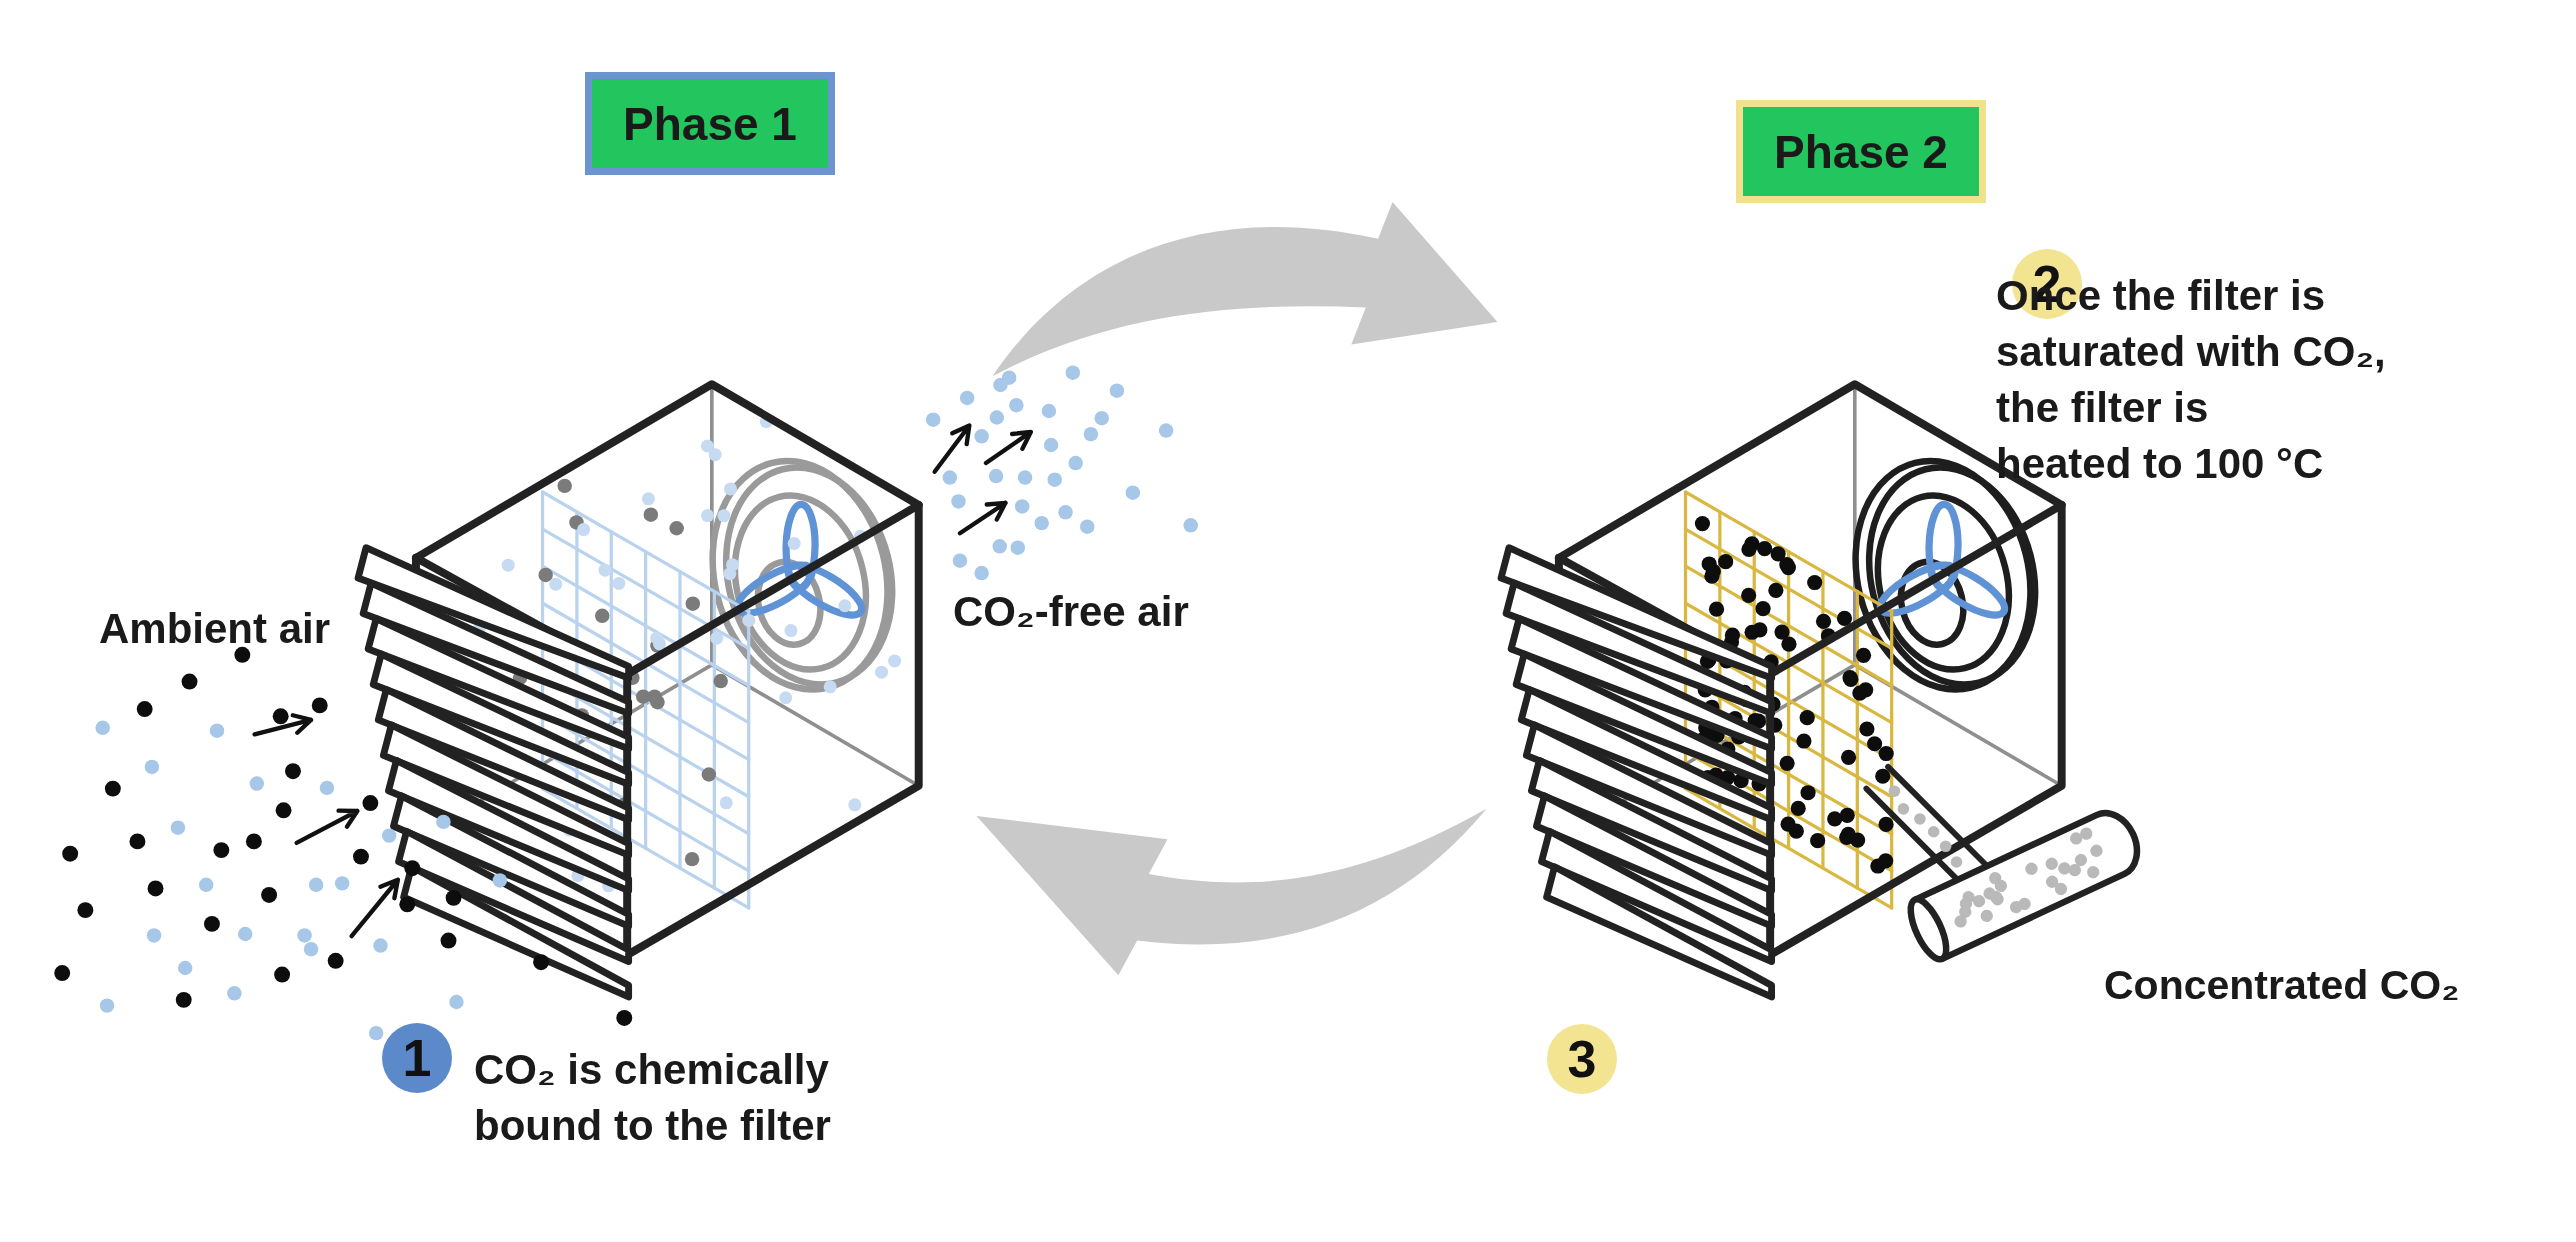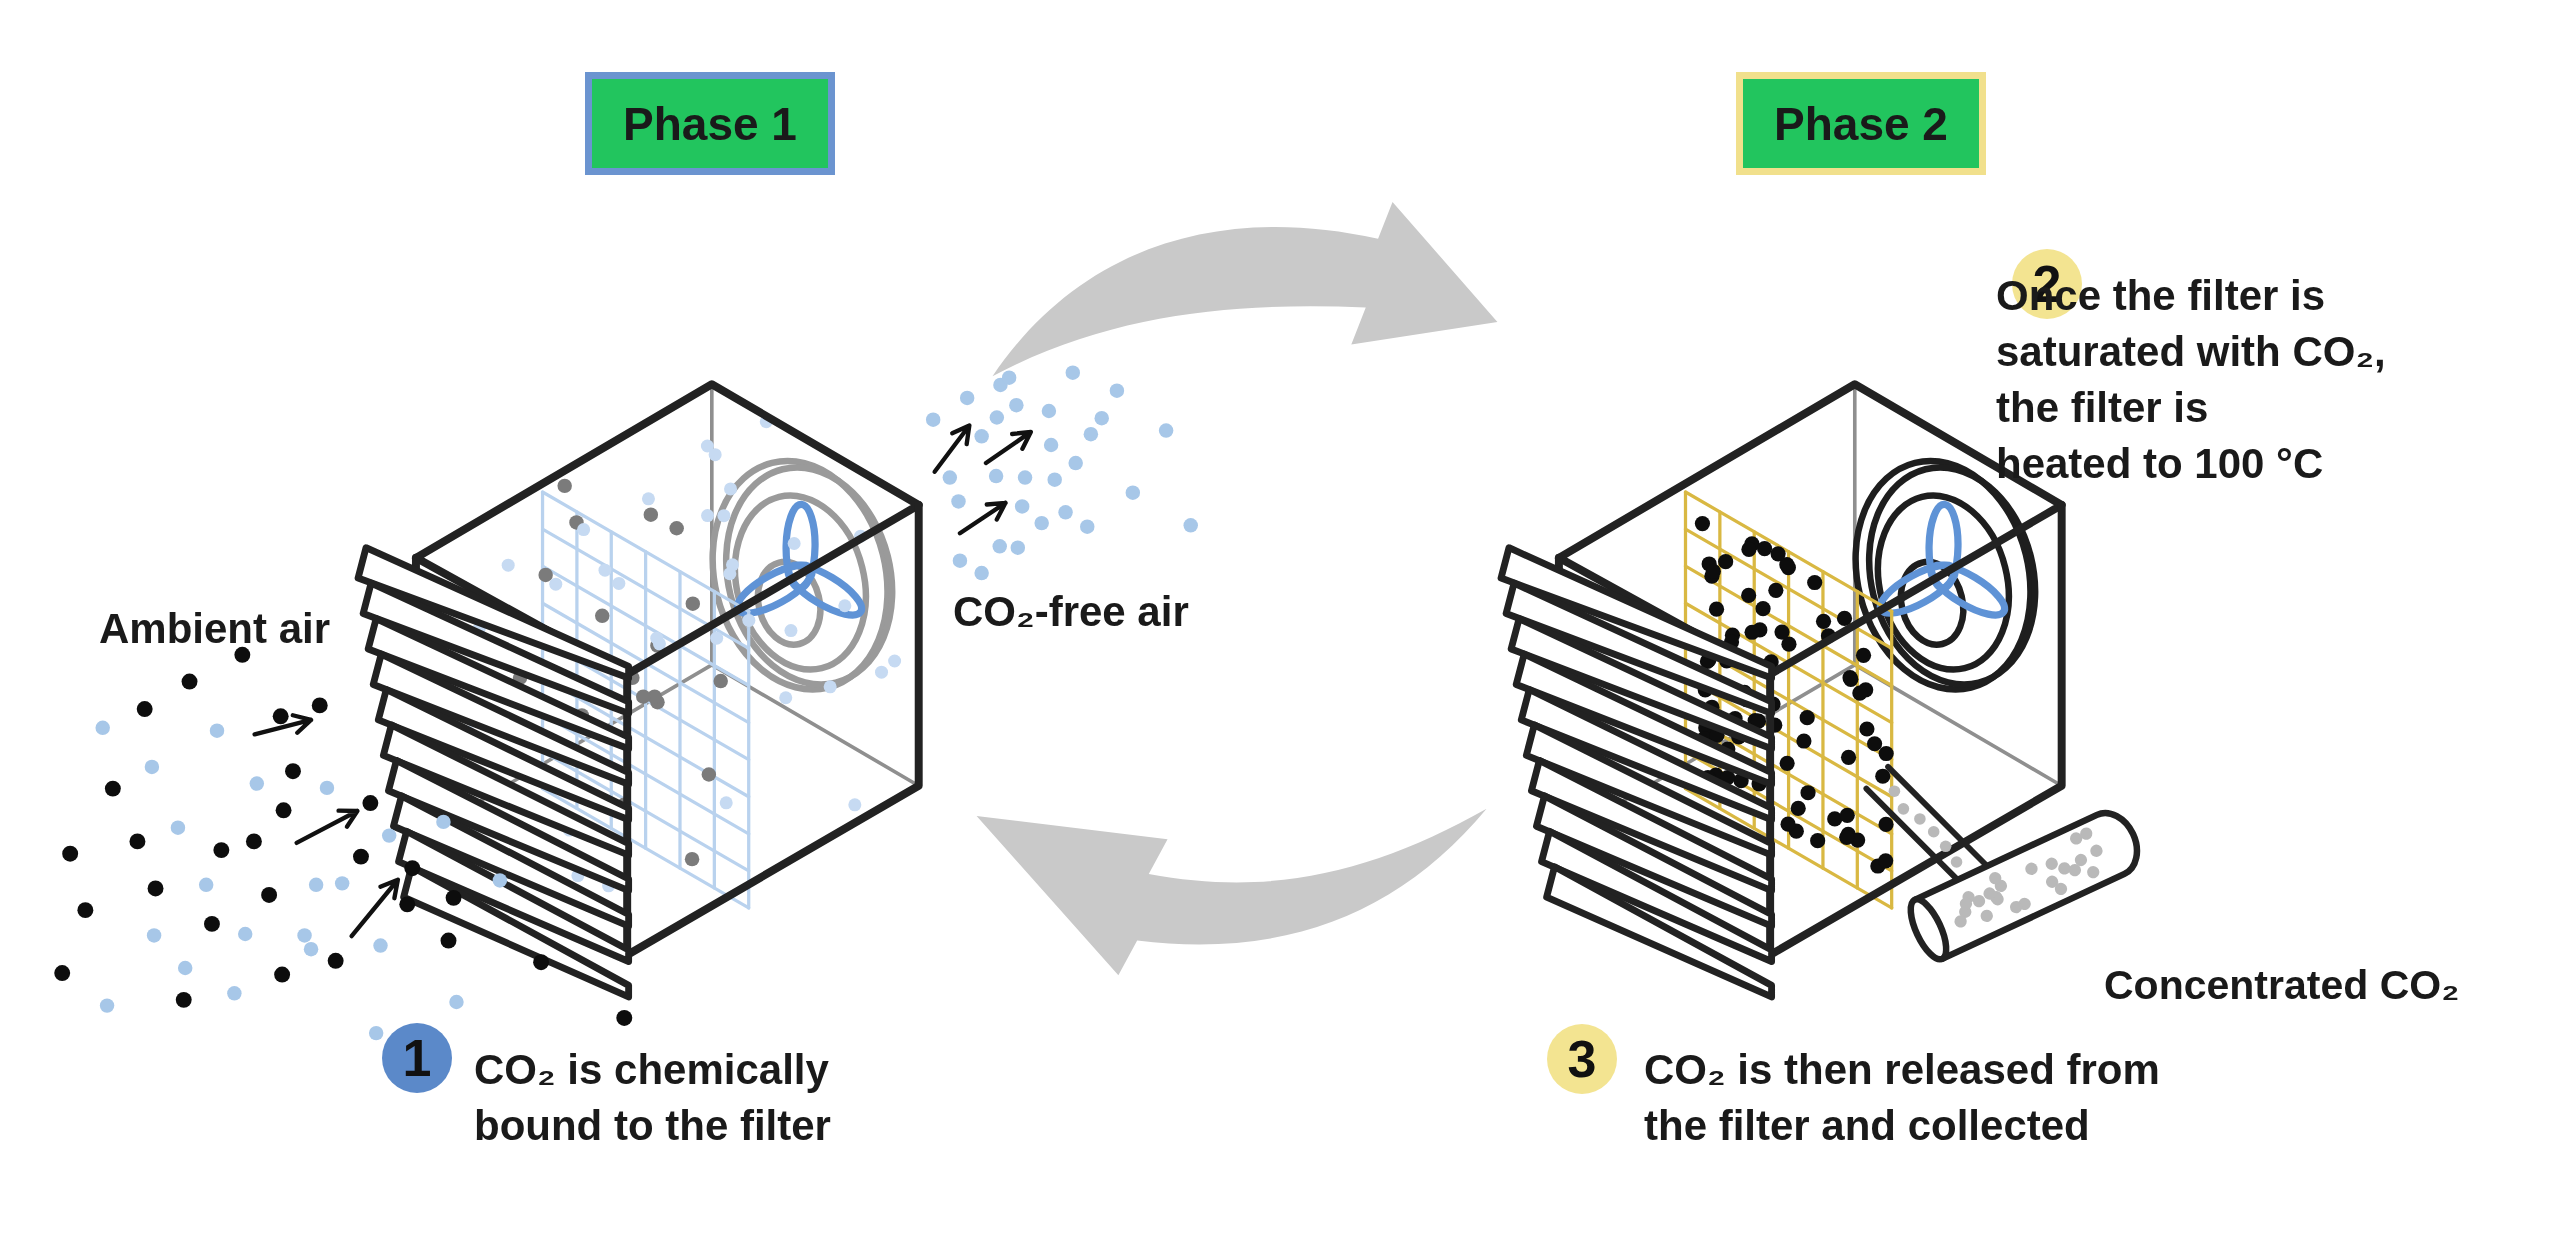--- a/index.html
+++ b/index.html
@@ -384,21 +384,21 @@
 <circle cx="-103.1" cy="8.9" r="8.5" fill="#b9b9b9"></circle>
 <circle cx="-68.2" cy="-5.8" r="8.5" fill="#b9b9b9"></circle>
 <circle cx="-67.1" cy="17.1" r="8.5" fill="#b9b9b9"></circle>
 </g>
 </g>
     </svg>
 
   <div class="phase-box" id="phase1-box" style="left: 585px; border-color: rgb(107, 148, 208);">
     <span class="phase-label">Phase 1</span>
   </div>
-  <div class="phase-box" id="phase2-box" style="left: 1736px; border-color: rgb(241, 224, 140);">
+  <div class="phase-box" id="phase2-box" style="left: 1736px; border-color: rgb(241, 224, 140); margin-top: 28px;">
     <span class="phase-label">Phase 2</span>
   </div>
 
   <div class="air-label" style="left:99px;top:605px;">Ambient air</div>
   <div class="air-label" style="left:953px;top:588px;">CO₂-free air</div>
   <div class="air-label" style="left:2104px;top:962px;font-size:41px;">Concentrated CO₂</div>
 
   <div class="badge" id="badge-1" style="left: 382px; top: 1023px; background: rgb(91, 137, 201);">
     <span class="num">1</span>
   </div>
@@ -409,17 +409,15 @@
     <span class="num">2</span>
   </div>
   <div class="step-text" style="left:1996px;top:268px;">Once the filter is
 saturated with CO₂,
 the filter is
 heated to 100 °C</div>
 
   <div class="badge" id="badge-3" style="left: 1547px; top: 1024px; background: rgb(243, 228, 145);">
     <span class="num">3</span>
   </div>
-  <div class="step-text" style="left:1644px;top:1042px;">CO₂ is then released from
-the filter and collected</div>
 
 </div>
 
 
 </body></html>

